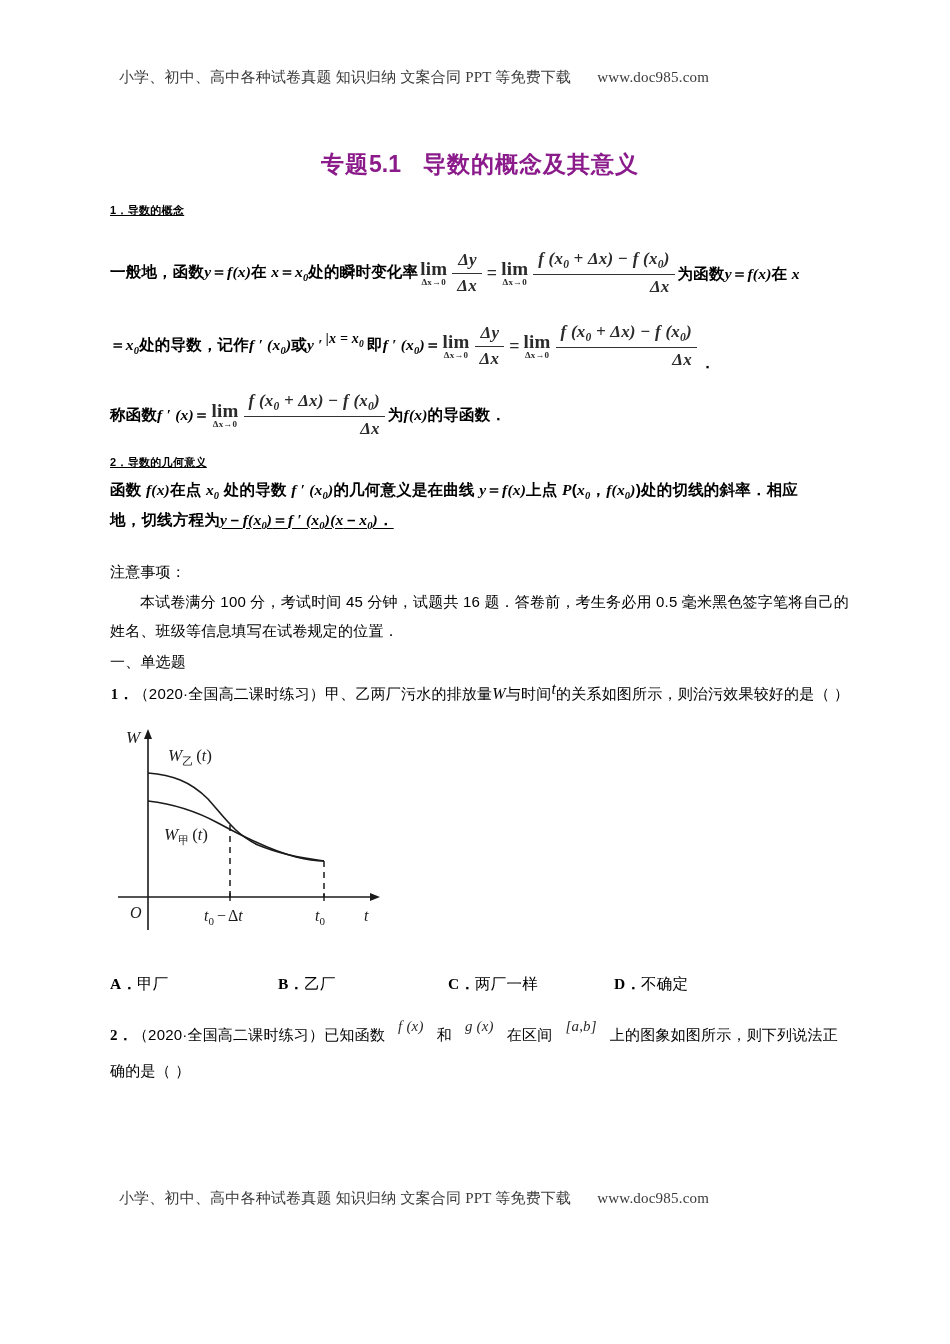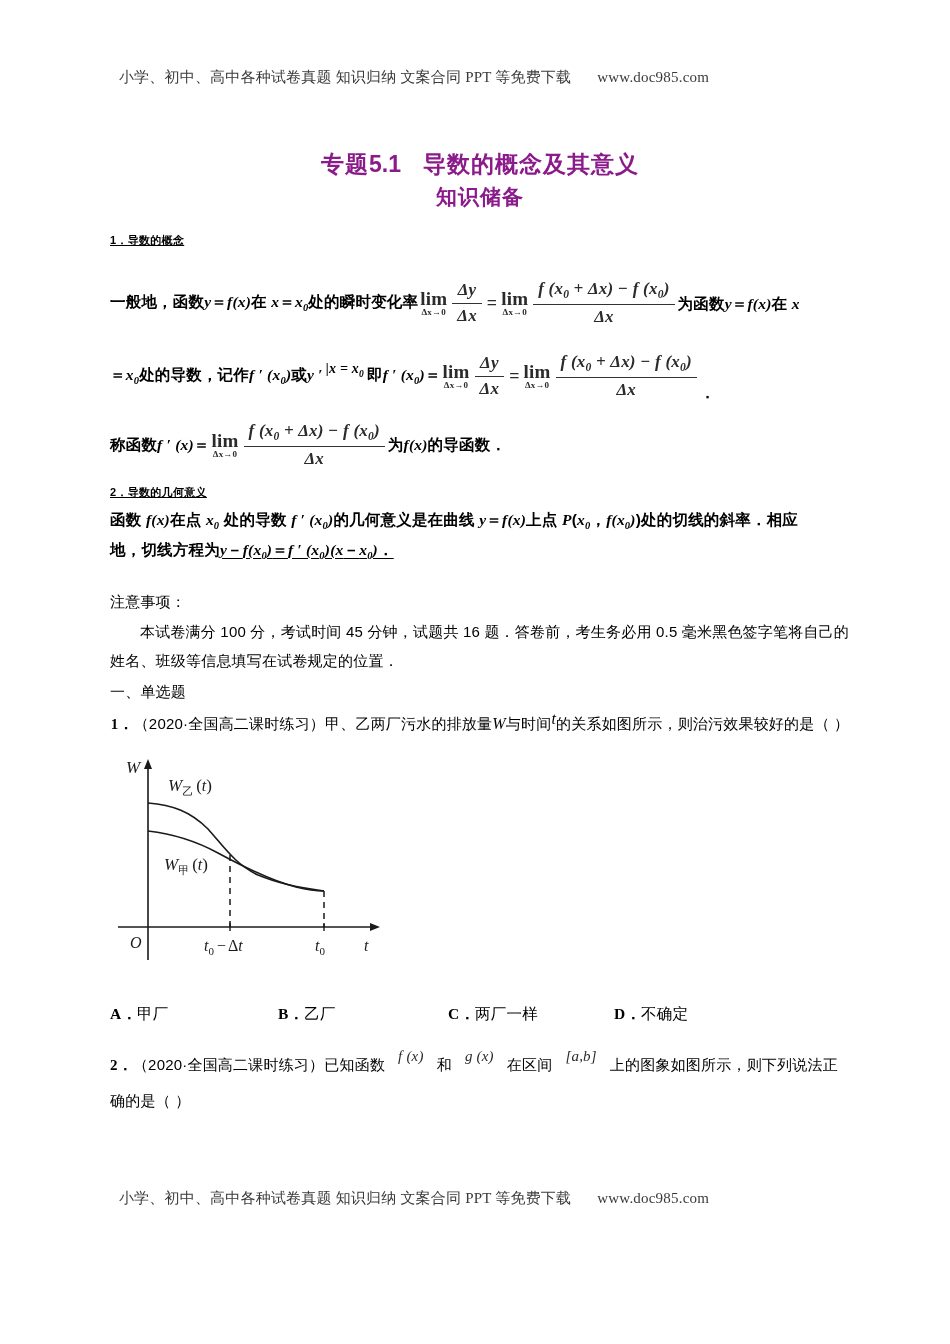--- a/index.html
+++ b/index.html
@@ -130,21 +130,21 @@
     display: inline-block;
     text-align: center;
     vertical-align: middle;
     margin: 0 2px;
   }
   .lim .lim-op { font-size: 19px; font-style: normal; display:block; line-height: 1; }
   .lim .lim-sub { font-size: 9px; display: block; line-height: 1.1; }
   .frac {
     display: inline-block;
     vertical-align: middle;
-    text-align: center;
+    text-align: right;
     margin: 0 3px;
   }
   .frac .num-p {
     display: block;
     padding: 0 5px 1px 5px;
     border-bottom: 1.2px solid #333;
     font-size: 17px;
     font-style: italic;
     line-height: 1.35;
   }
@@ -192,21 +192,20 @@
 
   <div class="running running-head">
     <span>小学、初中、高中各种试卷真题  知识归纳  文案合同  PPT 等免费下载</span><span class="url">www.doc985.com</span>
   </div>
 
   <div class="content">
 
     <div class="doc-title">
       <span>专题</span><span class="num">5.1</span><span class="gap"></span><span>导数的概念及其意义</span>
     </div>
-    <div class="doc-subtitle">知识储备</div>
 
     <div class="h-item" style="margin-top:22px;">1．导数的概念</div>
 
     <div class="para para-bold" style="margin-top:30px; line-height:1.2;">
       <span style="display:inline-block; vertical-align:middle;">
         <span>一般地，函数</span><span class="mib">y</span><span>＝</span><span class="mib">f</span><span class="mib">(x)</span><span>在 </span><span class="mib">x</span><span>＝</span><span class="mib">x<sub>0</sub></span><span>处的瞬时变化率</span>
       </span><span class="fml"><span class="lim"><span class="lim-op">lim</span><span class="lim-sub">Δx→0</span></span><span class="frac"><span class="num-p">Δ<span class="mi">y</span></span><span class="den-p">Δ<span class="mi">x</span></span></span><span class="eqs">=</span><span class="lim"><span class="lim-op">lim</span><span class="lim-sub">Δx→0</span></span><span class="frac"><span class="num-p"><span class="mi">f</span> (<span class="mi">x</span><sub>0</sub> + Δ<span class="mi">x</span>) − <span class="mi">f</span> (<span class="mi">x</span><sub>0</sub>)</span><span class="den-p">Δ<span class="mi">x</span></span></span></span><span style="display:inline-block; vertical-align:middle;"><span>为函数</span><span class="mib">y</span><span>＝</span><span class="mib">f</span><span class="mib">(x)</span><span>在 </span><span class="mib">x</span></span>
     </div>
 
     <div class="para para-bold" style="margin-top:22px; line-height:1.2;">

